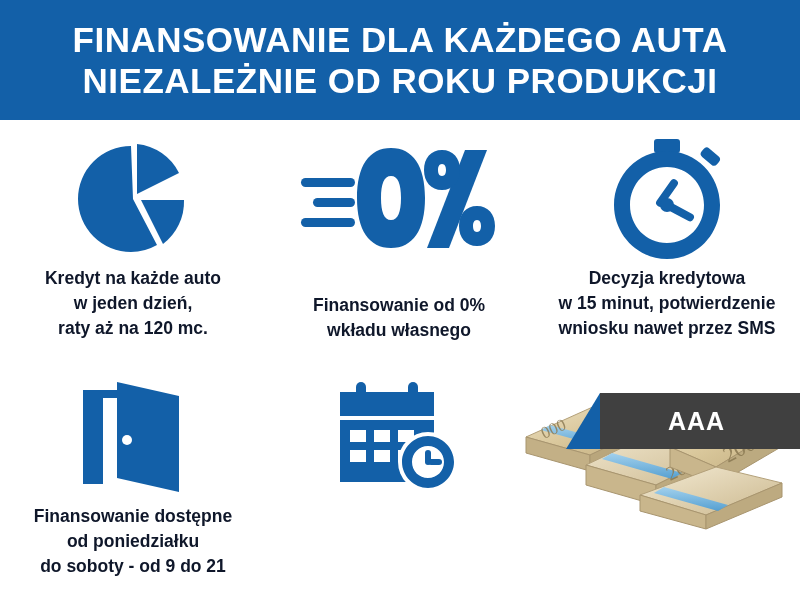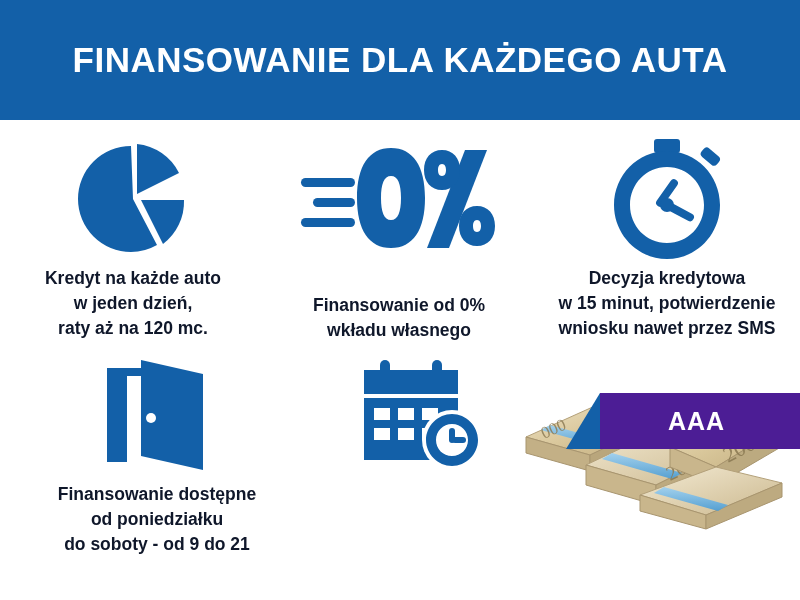--- a/index.html
+++ b/index.html
@@ -69,21 +69,21 @@
   .cell .caption {
     color: #0f172a;
     font-size: 17.5px;
     font-weight: bold;
     line-height: 1.42;
     text-align: center;
     white-space: pre-line;
     margin-top: 2px;
   }
   .cell-r1 { top: 14px; }
-  .cell-r2 { top: 230px; padding-left: 24px; }
+  .cell-r2 { top: 252px; }
   .col1 { left: 0px; }
   .col2 { left: 266px; gap: 27px; }
   .col3 { left: 534px; }
   .col3 .caption { font-size: 17.5px; }
 
   
   .money {
     position: absolute;
     left: 520px;
     top: 355px;
@@ -92,21 +92,21 @@
   }
   .money svg { display: block; }
 
   
   .logo {
     position: absolute;
     right: 0;
     bottom: 0;
     width: 200px;
     height: 56px;
-    background: #4c1d95;
+    background: #404040;
   }
   .logo .cut {
     position: absolute;
     left: 0;
     top: 0;
     width: 0;
     height: 0;
     border-bottom: 56px solid #1360a8;
     border-left: 34px solid transparent;
     transform: translateX(-34px);
@@ -127,20 +127,21 @@
   }
   .logo-text .aaa { margin-right: 7px; }
 </style>
 </head>
 <body>
 
 <div id="poster">
 
   <div class="header">
     <div class="header-line">FINANSOWANIE DLA KAŻDEGO AUTA</div>
+    <div class="header-line">NIEZALEŻNIE OD ROKU PRODUKCJI</div>
   </div>
 
   <div class="grid">
 
     <div class="cell cell-r1 col1">
       <div class="icon-wrap">
         <svg width="124" height="118" viewBox="0 0 124 118">
           <path d="M60 6 A53 53 0 0 0 60 112 A53 53 0 0 0 86 105 L62 59 Z" fill="#1360a8"></path>
           <path d="M66 4 L66 54 L108 33 A53 53 0 0 0 66 4 Z" fill="#1360a8"></path>
           <path d="M70 60 L92 104 A53 53 0 0 0 113 60 Z" fill="#1360a8"></path>

